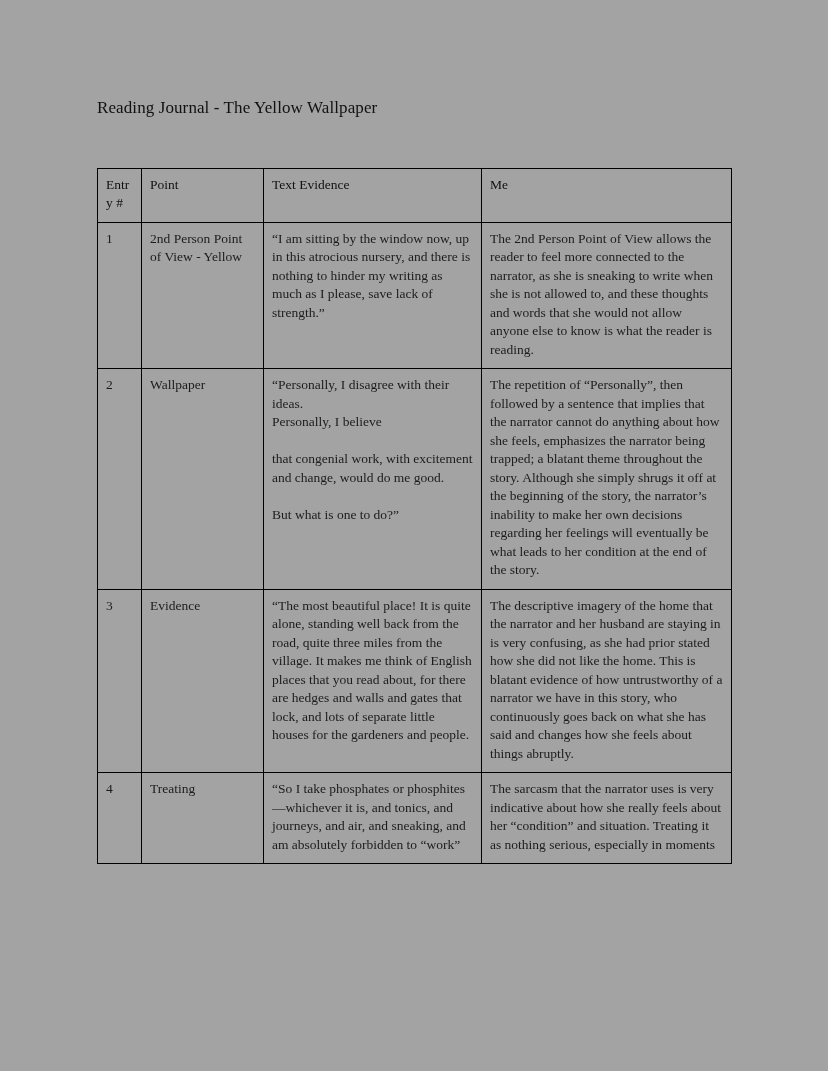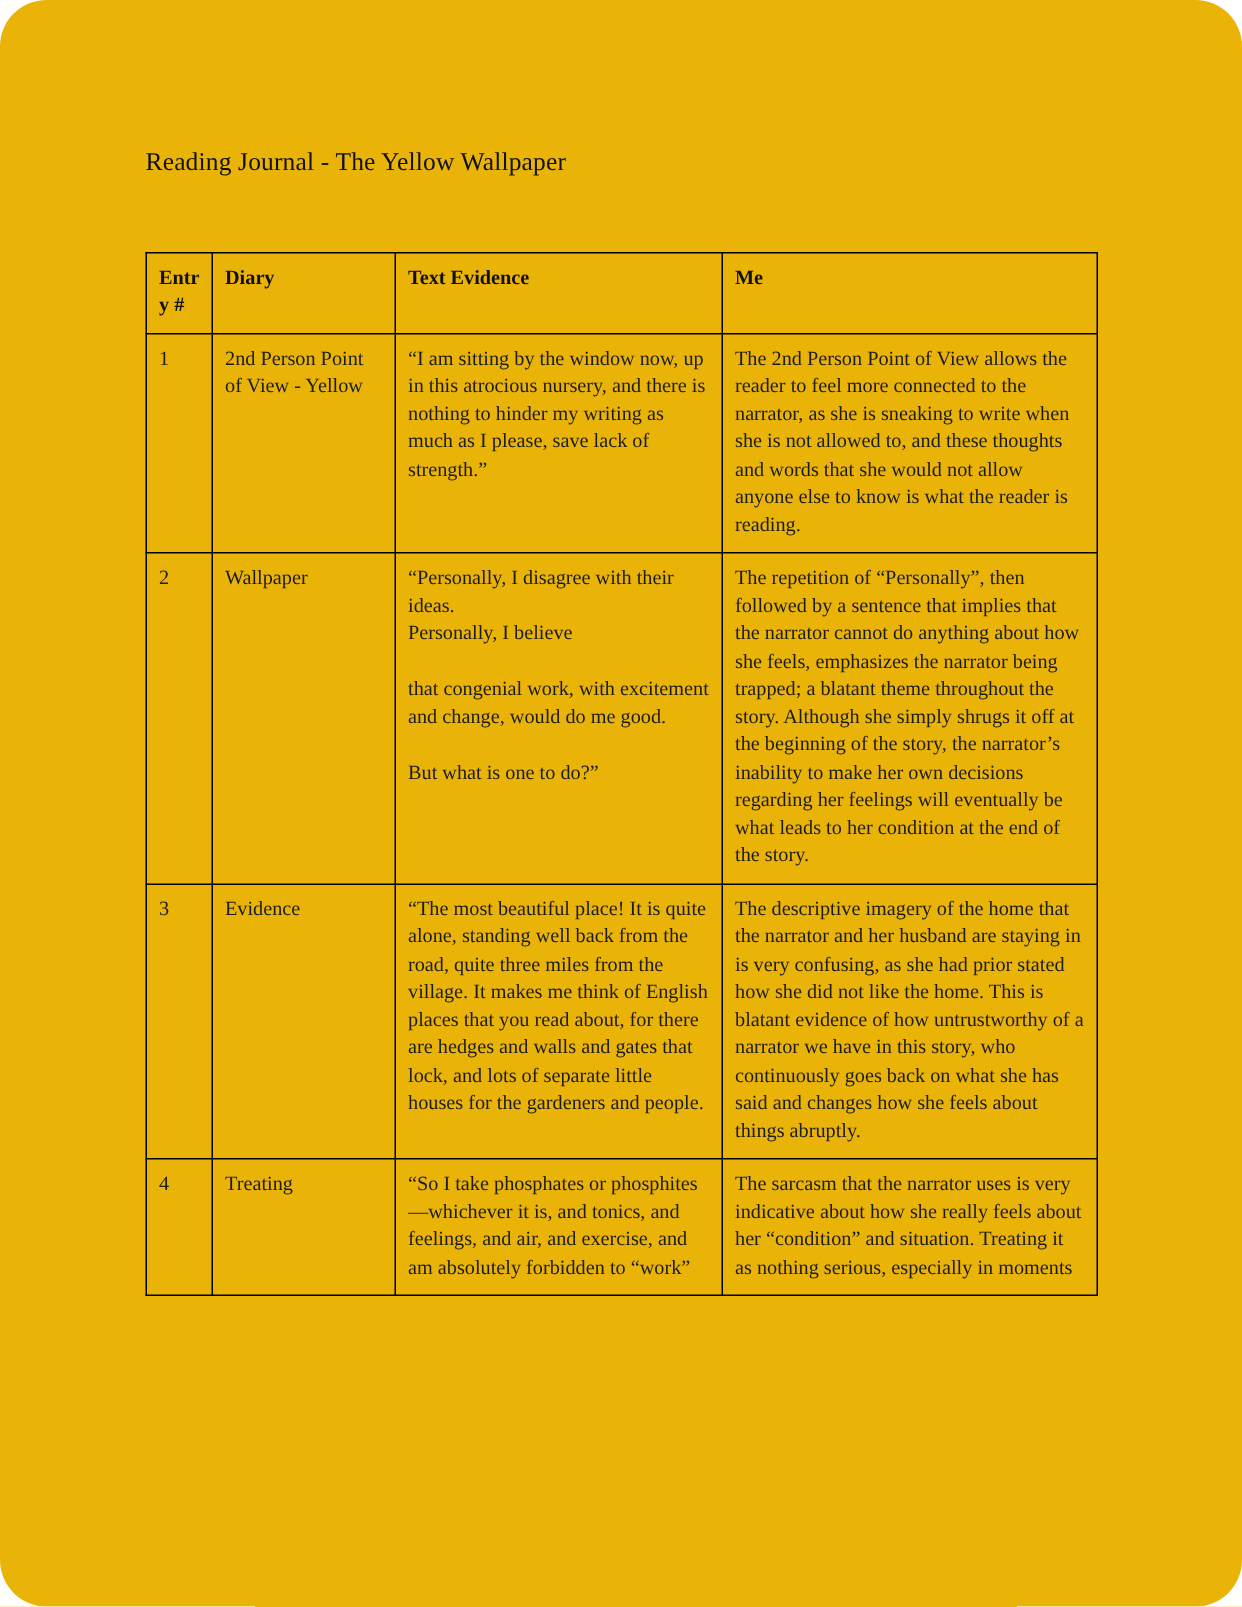--- a/index.html
+++ b/index.html
@@ -4,25 +4,24 @@
 <style>
   html, body {
     margin: 0;
     padding: 0;
     background: #ffffff;
   }
   .page {
     position: relative;
     width: 828px;
     height: 1071px;
-    background: #eab308;
+    background: #a3a3a3;
     font-family: "Liberation Serif", "DejaVu Serif", serif;
     color: #1c1c1c;
     overflow: hidden;
-    border-radius: 31px;
   }
   .doc-title {
     position: absolute;
     left: 97px;
     top: 98px;
     margin: 0;
     font-size: 17px;
     font-weight: 400;
     color: #111111;
     letter-spacing: 0.1px;
@@ -42,21 +41,21 @@
   .journal th, .journal td {
     border: 1px solid #000000;
     vertical-align: top;
     text-align: left;
     padding: 7px 8px 9px 8px;
     font-size: 13.5px;
     line-height: 1.37;
     overflow-wrap: break-word;
   }
   .journal th {
-    font-weight: 700;
+    font-weight: 400;
     color: #111111;
   }
   .journal th.h-entry {
     word-break: break-all;
   }
   .journal td.cell-evidence,
   .journal td.cell-me {
     white-space: pre-line;
     margin-top: 32px;
   }
@@ -70,21 +69,21 @@
   <table class="journal">
     <colgroup>
       <col class="c-entry">
       <col class="c-target">
       <col class="c-evidence">
       <col class="c-me">
     </colgroup>
     <thead>
       <tr>
         <th class="h-entry">Entry #</th>
-        <th>Diary</th>
+        <th>Point</th>
         <th>Text Evidence</th>
         <th>Me</th>
       </tr>
     </thead>
     <tbody>
       <tr>
         <td class="cell-entry">1</td>
         <td class="cell-target">2nd Person Point of View - Yellow</td>
         <td class="cell-evidence">“I am sitting by the window now, up in this atrocious nursery, and there is nothing to hinder my writing as much as I please, save lack of strength.”</td>
         <td class="cell-me">The 2nd Person Point of View allows the reader to feel more connected to the narrator, as she is sneaking to write when she is not allowed to, and these thoughts and words that she would not allow anyone else to know is what the reader is reading.</td>
@@ -102,18 +101,18 @@
       </tr>
       <tr>
         <td class="cell-entry">3</td>
         <td class="cell-target">Evidence</td>
         <td class="cell-evidence">“The most beautiful place! It is quite alone, standing well back from the road, quite three miles from the village. It makes me think of English places that you read about, for there are hedges and walls and gates that lock, and lots of separate little houses for the gardeners and people.</td>
         <td class="cell-me">The descriptive imagery of the home that the narrator and her husband are staying in is very confusing, as she had prior stated how she did not like the home. This is blatant evidence of how untrustworthy of a narrator we have in this story, who continuously goes back on what she has said and changes how she feels about things abruptly.</td>
       </tr>
       <tr>
         <td class="cell-entry">4</td>
         <td class="cell-target">Treating</td>
-        <td class="cell-evidence">“So I take phosphates or phosphites—whichever it is, and tonics, and feelings, and air, and exercise, and am absolutely forbidden to “work”</td>
+        <td class="cell-evidence">“So I take phosphates or phosphites—whichever it is, and tonics, and journeys, and air, and sneaking, and am absolutely forbidden to “work”</td>
         <td class="cell-me">The sarcasm that the narrator uses is very indicative about how she really feels about her “condition” and situation. Treating it as nothing serious, especially in moments</td>
       </tr>
     </tbody>
   </table>
 </div>
 
 </body></html>

